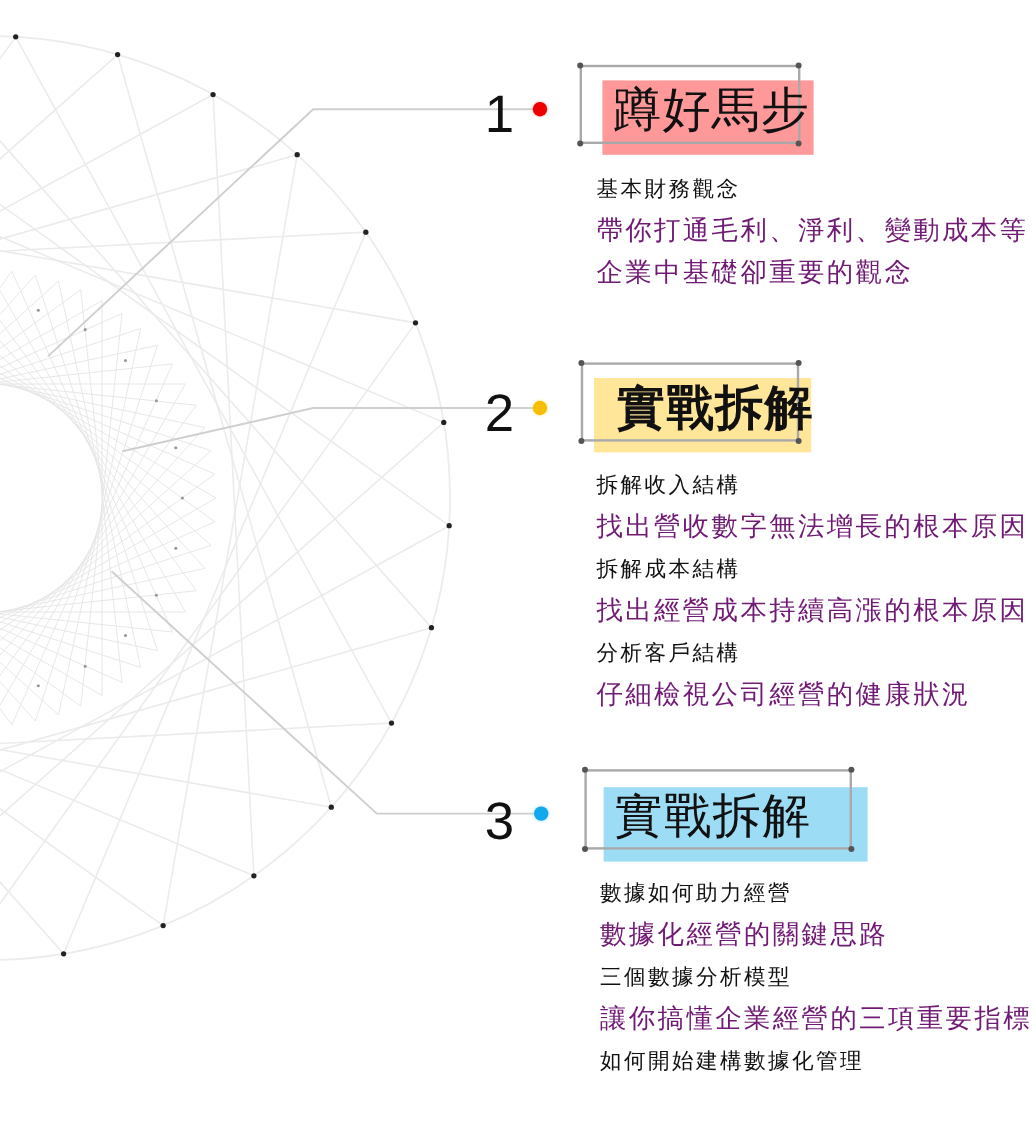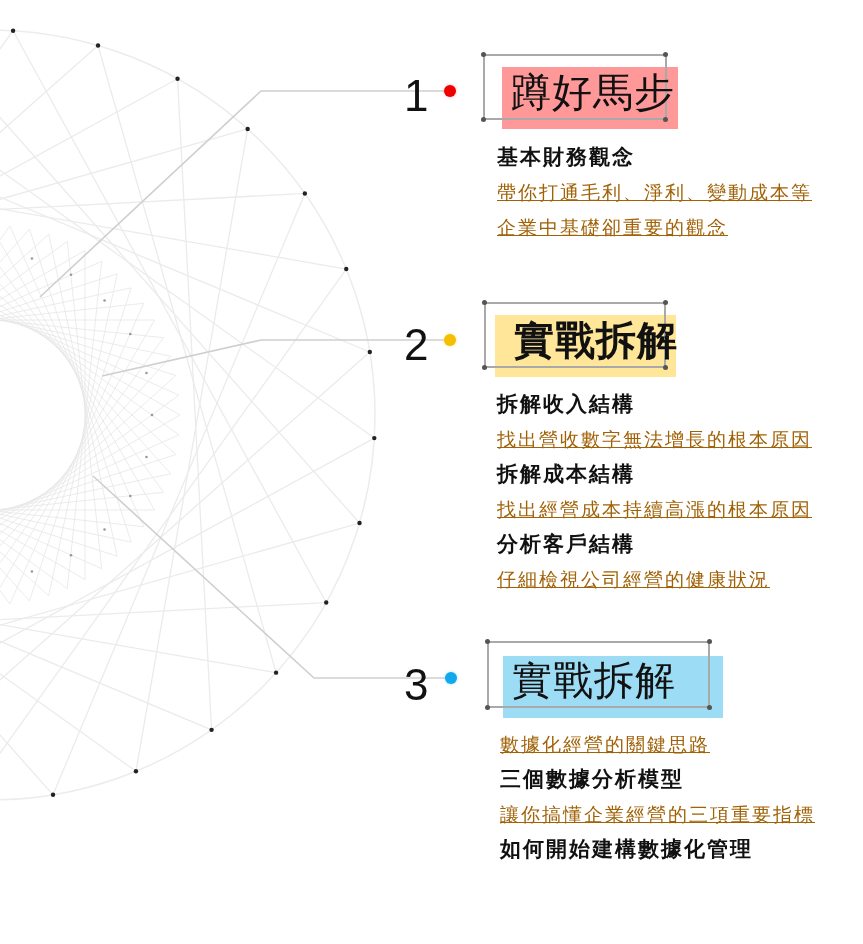--- a/index.html
+++ b/index.html
@@ -7,22 +7,22 @@
          font-family:"DejaVu Sans", "Liberation Sans", sans-serif; }
   #deco { position:absolute; left:0; top:0; width:863px; height:944px; }
   .num { position:absolute; font-family:"Liberation Sans","DejaVu Sans",sans-serif;
          font-size:44px; color:#111; line-height:1; }
   .dot { position:absolute; width:12px; height:12px; border-radius:50%; }
   .title-hl { position:absolute; }
   .title-frame { position:absolute; border:2px solid #a9a9a9; box-sizing:border-box; }
   .handle { position:absolute; width:5px; height:5px; background:#555; border-radius:50%; }
   .title-text { position:absolute; font-size:40px; color:#111; letter-spacing:1px; white-space:nowrap; line-height:1; }
   .block { position:absolute; left:0; }
-  .line-b { font-size:21px; font-weight:bold; color:#111; letter-spacing:2px; height:35px; line-height:35px; white-space:nowrap; }
-  .line-n { font-size:19px; color:#a16207; letter-spacing:2px; height:35px; line-height:35px; white-space:nowrap;text-decoration:underline; }
+  .line-b { font-size:18px; font-weight:normal; color:#111; letter-spacing:2px; height:35px; line-height:35px; white-space:nowrap; }
+  .line-n { font-size:22px; color:#701a75; letter-spacing:2px; height:35px; line-height:35px; white-space:nowrap; }
 </style>
 </head>
 <body>
 
 <svg id="deco" xmlns="http://www.w3.org/2000/svg">
   <g id="outer-arc">
       <circle cx="-10" cy="415" r="385" fill="none" stroke="#ececec" stroke-width="1.5"></circle>
     </g>
   <g id="chords">
       <line x1="13.086142494586216" y1="30.69279212494638" x2="326.2321281785749" y2="602.5445439902383" stroke="#ebebeb" stroke-width="1.3"></line>
@@ -194,18 +194,19 @@
   <div class="dot" style="left:445px;top:672px;background:#12a8ee;box-shadow:0 0 3px #9ddcf5;"></div>
   <div class="title-hl" style="left:503px;top:656px;width:220px;height:62px;background:#9ddcf5;"></div>
   <div class="title-frame" style="left:487px;top:641px;width:223px;height:67px;"></div>
   <div class="handle" style="left:485px;top:639px;"></div>
   <div class="handle" style="left:707px;top:639px;"></div>
   <div class="handle" style="left:485px;top:705px;"></div>
   <div class="handle" style="left:707px;top:705px;"></div>
   <div class="title-text" style="left:512px;top:660px;">實戰拆解</div>
 
   <div class="block" style="left:500px;top:727px;">
+    <div class="line-b">數據如何助力經營</div>
     <div class="line-n">數據化經營的關鍵思路</div>
     <div class="line-b">三個數據分析模型</div>
     <div class="line-n">讓你搞懂企業經營的三項重要指標</div>
     <div class="line-b">如何開始建構數據化管理</div>
   </div>
 </div>
 
 </body></html>

